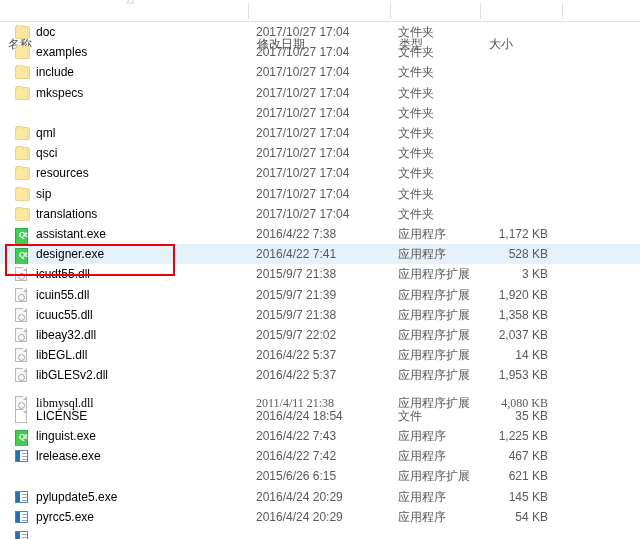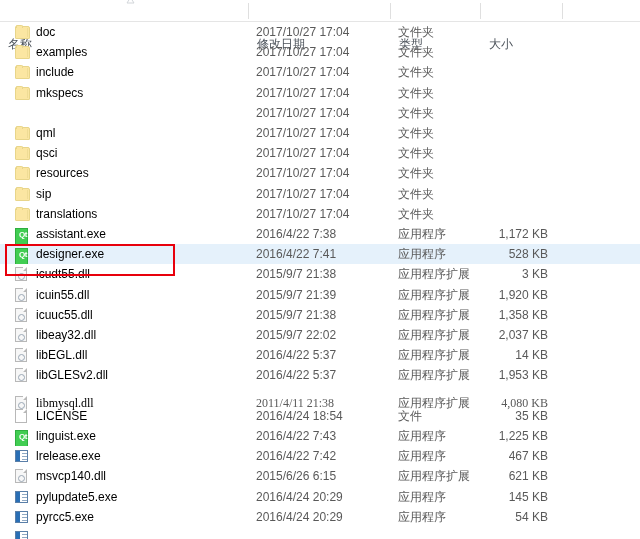--- a/index.html
+++ b/index.html
@@ -470,24 +470,20 @@
     <div class="row" style="top: 424.2px;">
       <div class="cell-name">
         <div class="icon ico-app"></div>
         <span class="nametext">lrelease.exe</span>
       </div>
       <div class="cell-date">2016/4/22 7:42</div>
       <div class="cell-type">应用程序</div>
       <div class="cell-size">467 KB</div>
     </div>
     <div class="row" style="top: 444.4px;">
-      <div class="cell-name">
-        <div class="icon ico-dll"></div>
-        <span class="nametext">msvcp140.dll</span>
-      </div>
       <div class="cell-date">2015/6/26 6:15</div>
       <div class="cell-type">应用程序扩展</div>
       <div class="cell-size">621 KB</div>
     </div>
     <div class="row" style="top: 464.6px;">
       <div class="cell-name">
         <div class="icon ico-app"></div>
         <span class="nametext">pylupdate5.exe</span>
       </div>
       <div class="cell-date">2016/4/24 20:29</div>

